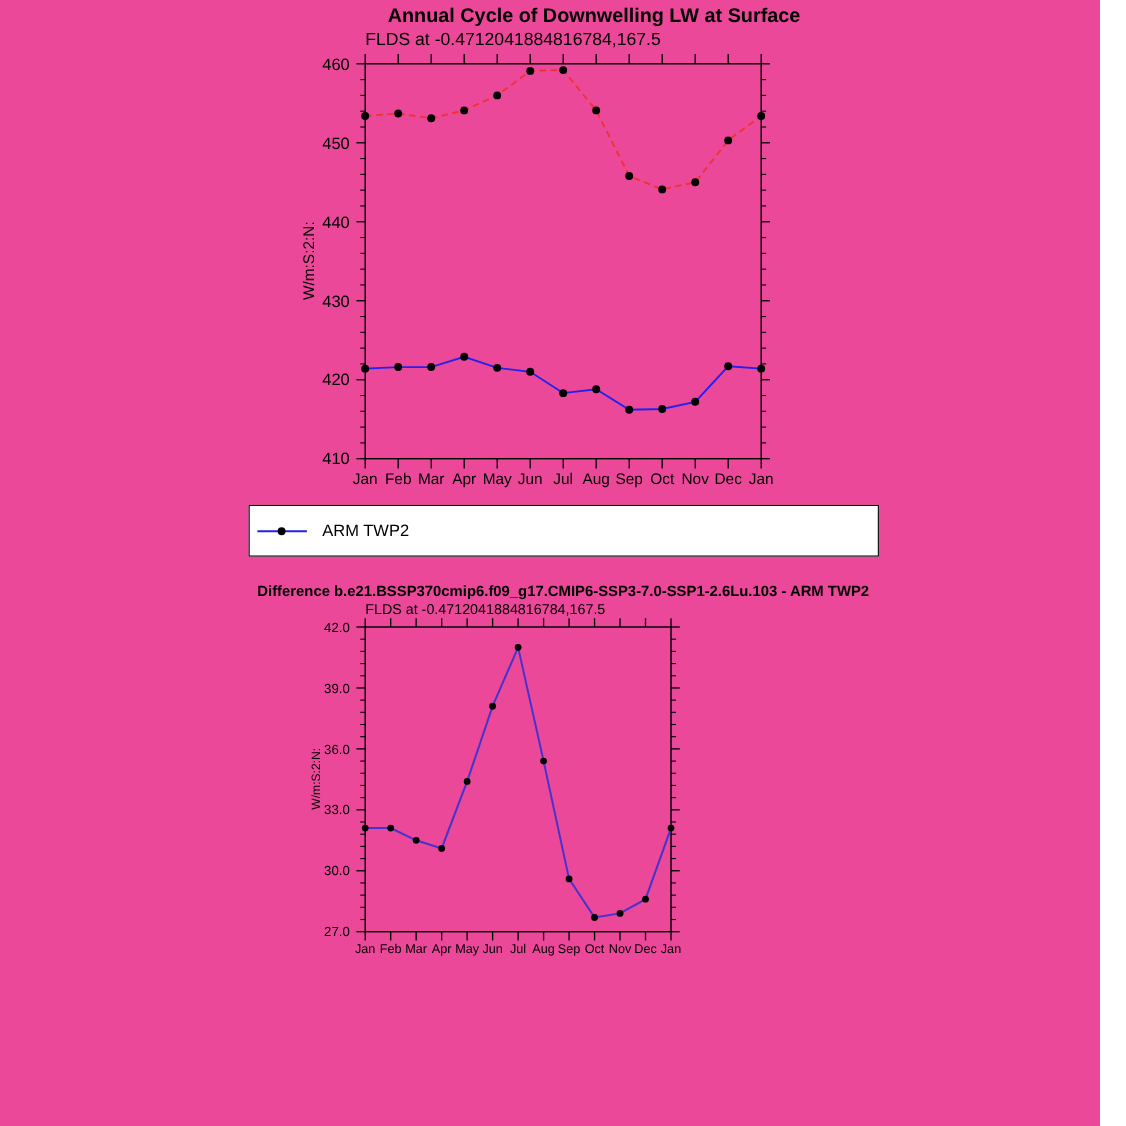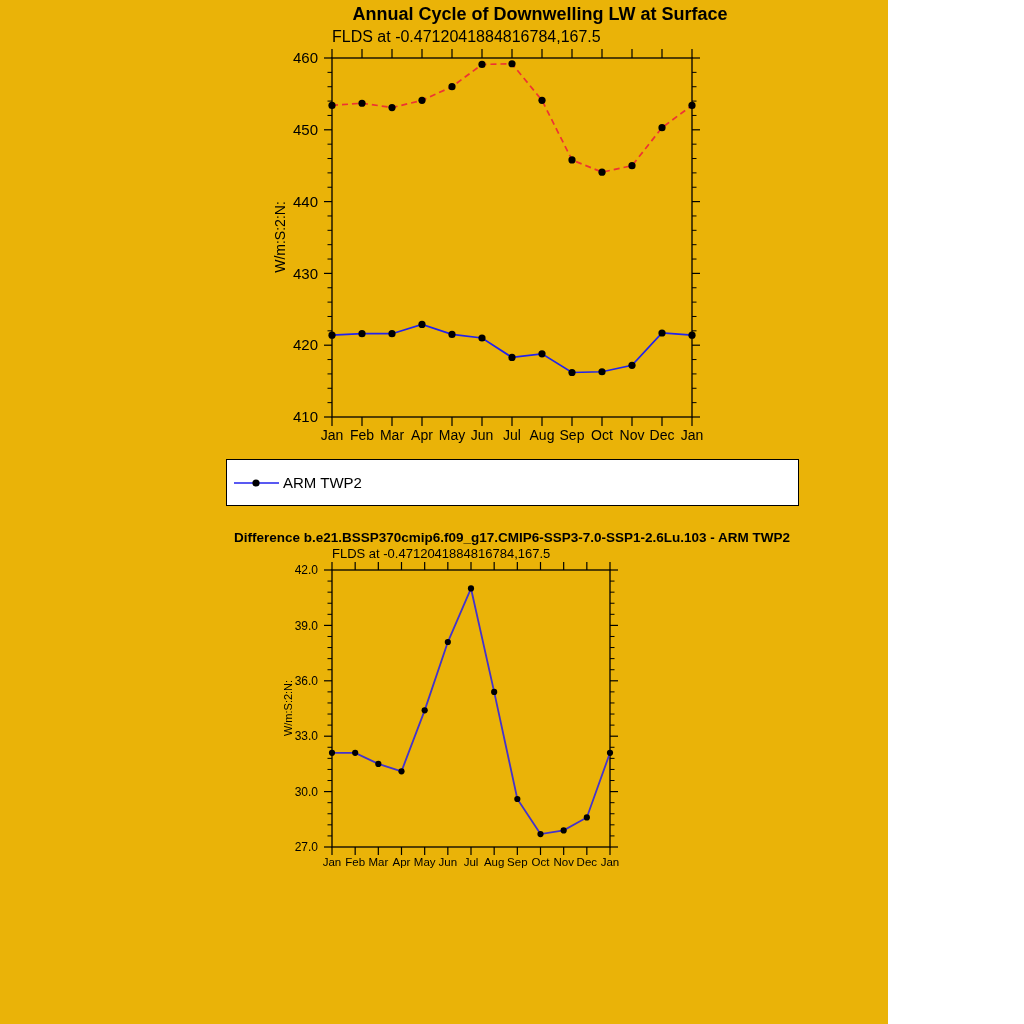--- a/index.html
+++ b/index.html
@@ -1,30 +1,30 @@
 <!DOCTYPE html>
 <html><head>
 <meta charset="utf-8">
 <style>
   html,body{margin:0;padding:0;background:#ffffff;}
-  .page{position:relative;width:888px;height:1024px;background:#eab308;overflow:hidden;
+  .page{position:relative;width:1000px;height:1024px;background:#ec4899;overflow:hidden;
         font-family:"Liberation Sans",sans-serif;color:#000;}
   #chart-svg{position:absolute;left:0;top:0;}
   #chart-svg text{font-family:"Liberation Sans",sans-serif;fill:#000;}
   .abs{position:absolute;white-space:nowrap;}
   .top-title{left:540px;top:4px;transform:translateX(-50%);font-size:18px;font-weight:bold;}
   .top-subtitle{left:332px;top:28px;font-size:16px;}
   .top-ylabel{left:280px;top:237px;transform:translate(-50%,-50%) rotate(-90deg);font-size:14px;}
   .bottom-title{left:512px;top:530px;transform:translateX(-50%);font-size:13.5px;font-weight:bold;}
   .bottom-subtitle{left:332px;top:546px;font-size:13px;}
   .bottom-ylabel{left:288px;top:708px;transform:translate(-50%,-50%) rotate(-90deg);font-size:11px;}
   .legend{position:absolute;left:226px;top:459px;width:573px;height:47px;border:1.4px solid #000;
           box-sizing:border-box;display:flex;flex-direction:column;justify-content:space-evenly;
           padding-left:6px;background:#fff;}
-  .legend-row{display:flex;align-items:center;gap:3px;font-size:15px;line-height:1;}
+  .legend-row{display:flex;align-items:center;gap:13px;font-size:15px;line-height:1;}
   .legend-swatch{flex:0 0 auto;}
 </style>
 </head>
 <body>
 
 <div class="page">
 
   <div class="abs top-title">Annual Cycle of Downwelling LW at Surface</div>
   <div class="abs top-subtitle">FLDS at -0.4712041884816784,167.5</div>
   <div class="abs top-ylabel">W/m:S:2:N:</div>

